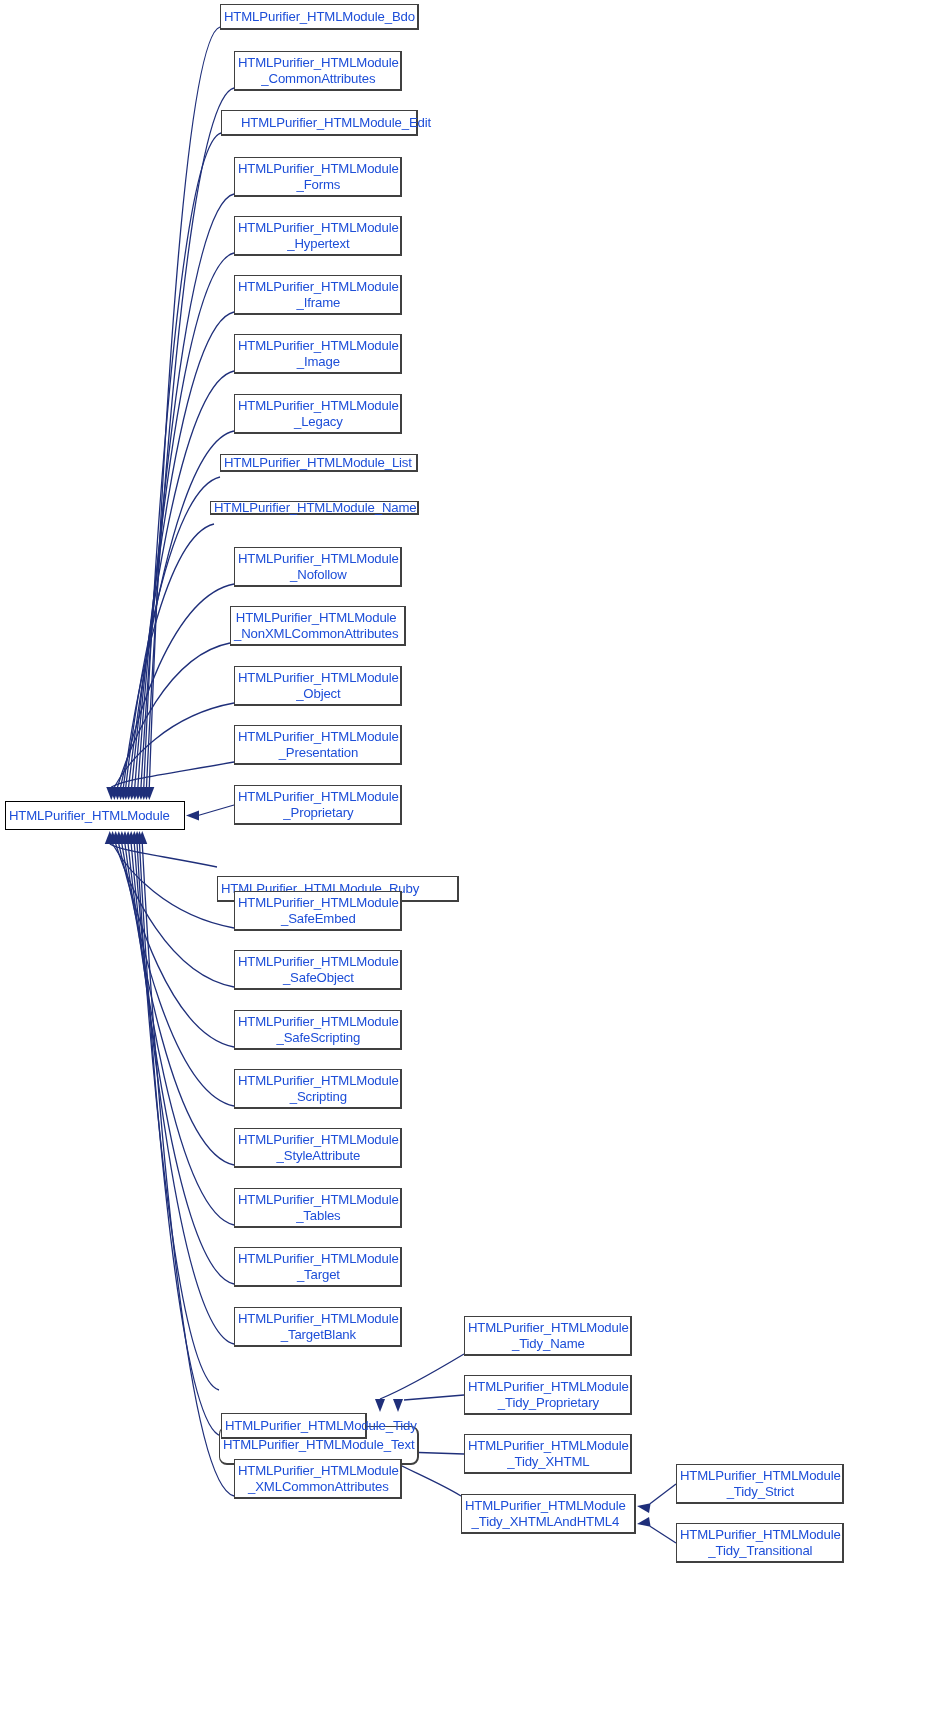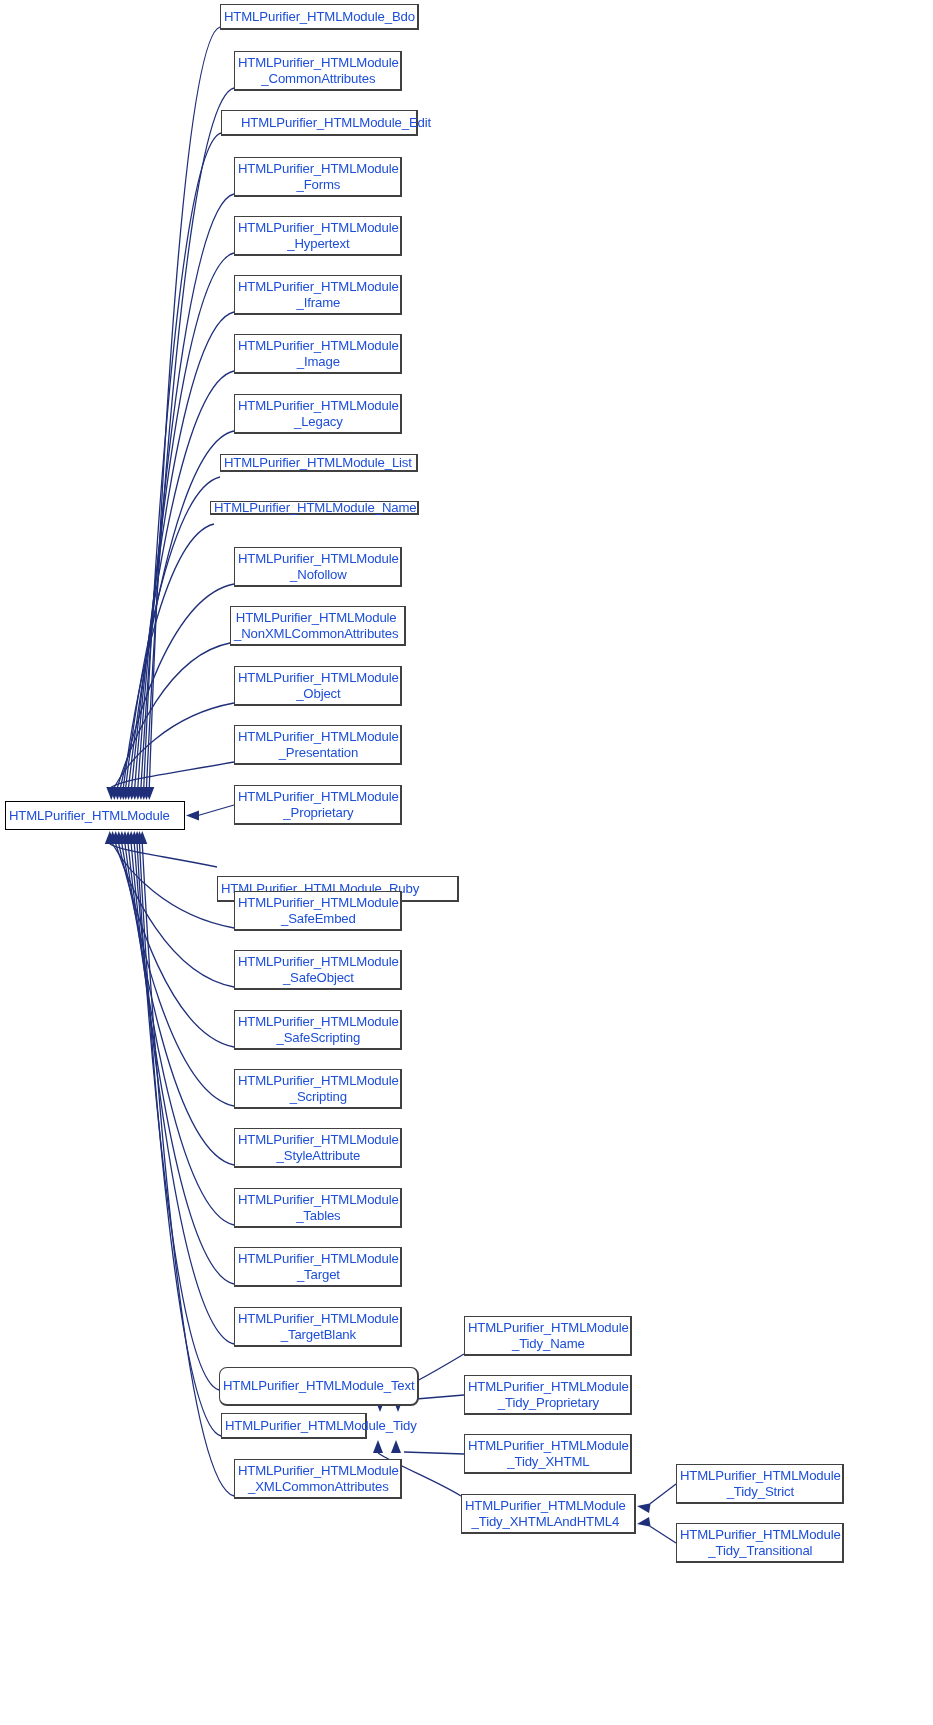--- a/index.html
+++ b/index.html
@@ -154,21 +154,21 @@
     <div class="node" style="left: 234px; top: 1069px; width: 168px; height: 40px;"><span class="lbl">HTMLPurifier_HTMLModule
 _Scripting</span></div>
     <div class="node" style="left: 234px; top: 1128px; width: 168px; height: 40px;"><span class="lbl">HTMLPurifier_HTMLModule
 _StyleAttribute</span></div>
     <div class="node" style="left: 234px; top: 1188px; width: 168px; height: 40px;"><span class="lbl">HTMLPurifier_HTMLModule
 _Tables</span></div>
     <div class="node" style="left: 234px; top: 1247px; width: 168px; height: 40px;"><span class="lbl">HTMLPurifier_HTMLModule
 _Target</span></div>
     <div class="node" style="left: 234px; top: 1307px; width: 168px; height: 40px;"><span class="lbl">HTMLPurifier_HTMLModule
 _TargetBlank</span></div>
-    <div class="node" style="left: 219px; top: 1367px; width: 200px; height: 39px; border-radius: 8px;"><span class="lbl">HTMLPurifier_HTMLModule_Text</span></div>
+    <div class="node" style="left: 219px; top: 1426px; width: 200px; height: 39px; border-radius: 8px;"><span class="lbl">HTMLPurifier_HTMLModule_Text</span></div>
     <div class="node" style="left: 221px; top: 1413px; width: 146px; height: 26px;"><span class="lbl">HTMLPurifier_HTMLModule_Tidy</span></div>
     <div class="node" style="left: 234px; top: 1459px; width: 168px; height: 40px;"><span class="lbl">HTMLPurifier_HTMLModule
 _XMLCommonAttributes</span></div>
     <div class="node" style="left: 464px; top: 1316px; width: 168px; height: 40px;"><span class="lbl">HTMLPurifier_HTMLModule
 _Tidy_Name</span></div>
     <div class="node" style="left: 464px; top: 1375px; width: 168px; height: 40px;"><span class="lbl">HTMLPurifier_HTMLModule
 _Tidy_Proprietary</span></div>
     <div class="node" style="left: 464px; top: 1434px; width: 168px; height: 40px;"><span class="lbl">HTMLPurifier_HTMLModule
 _Tidy_XHTML</span></div>
     <div class="node" style="left: 461px; top: 1494px; width: 175px; height: 40px;"><span class="lbl">HTMLPurifier_HTMLModule

